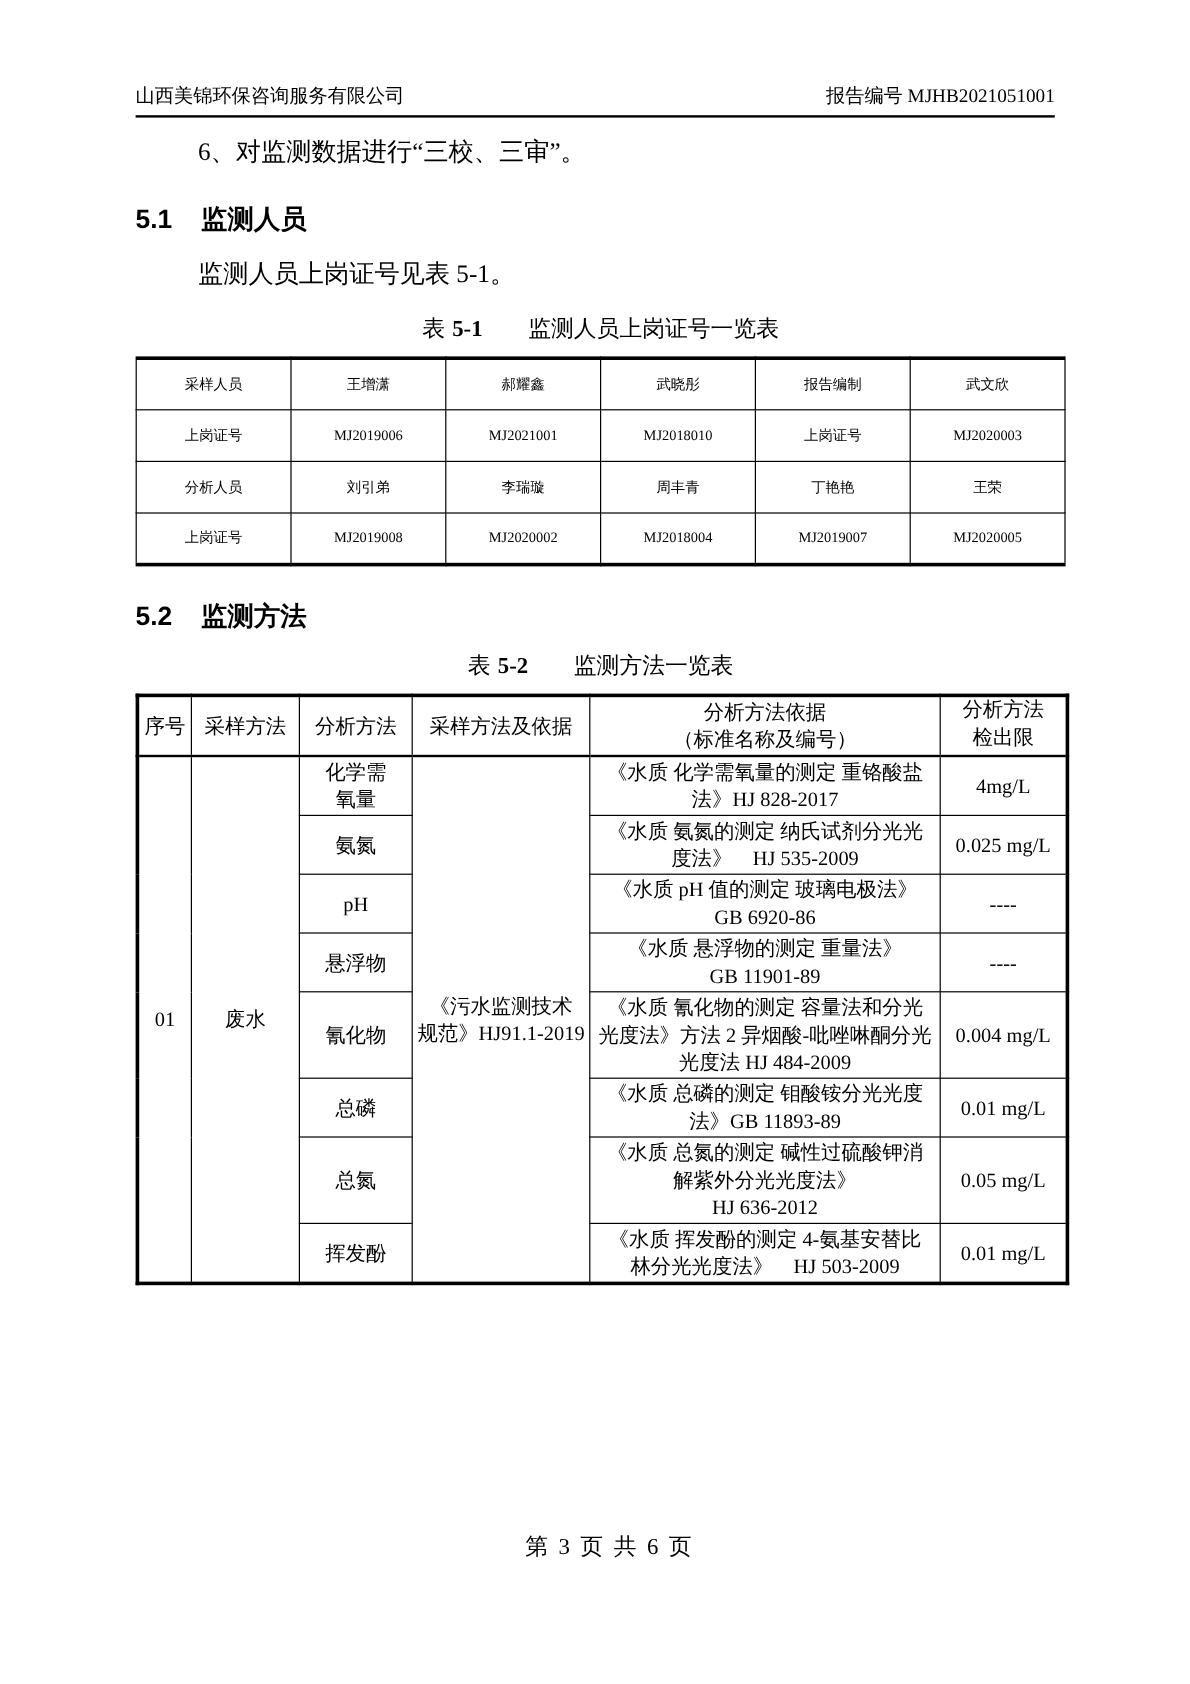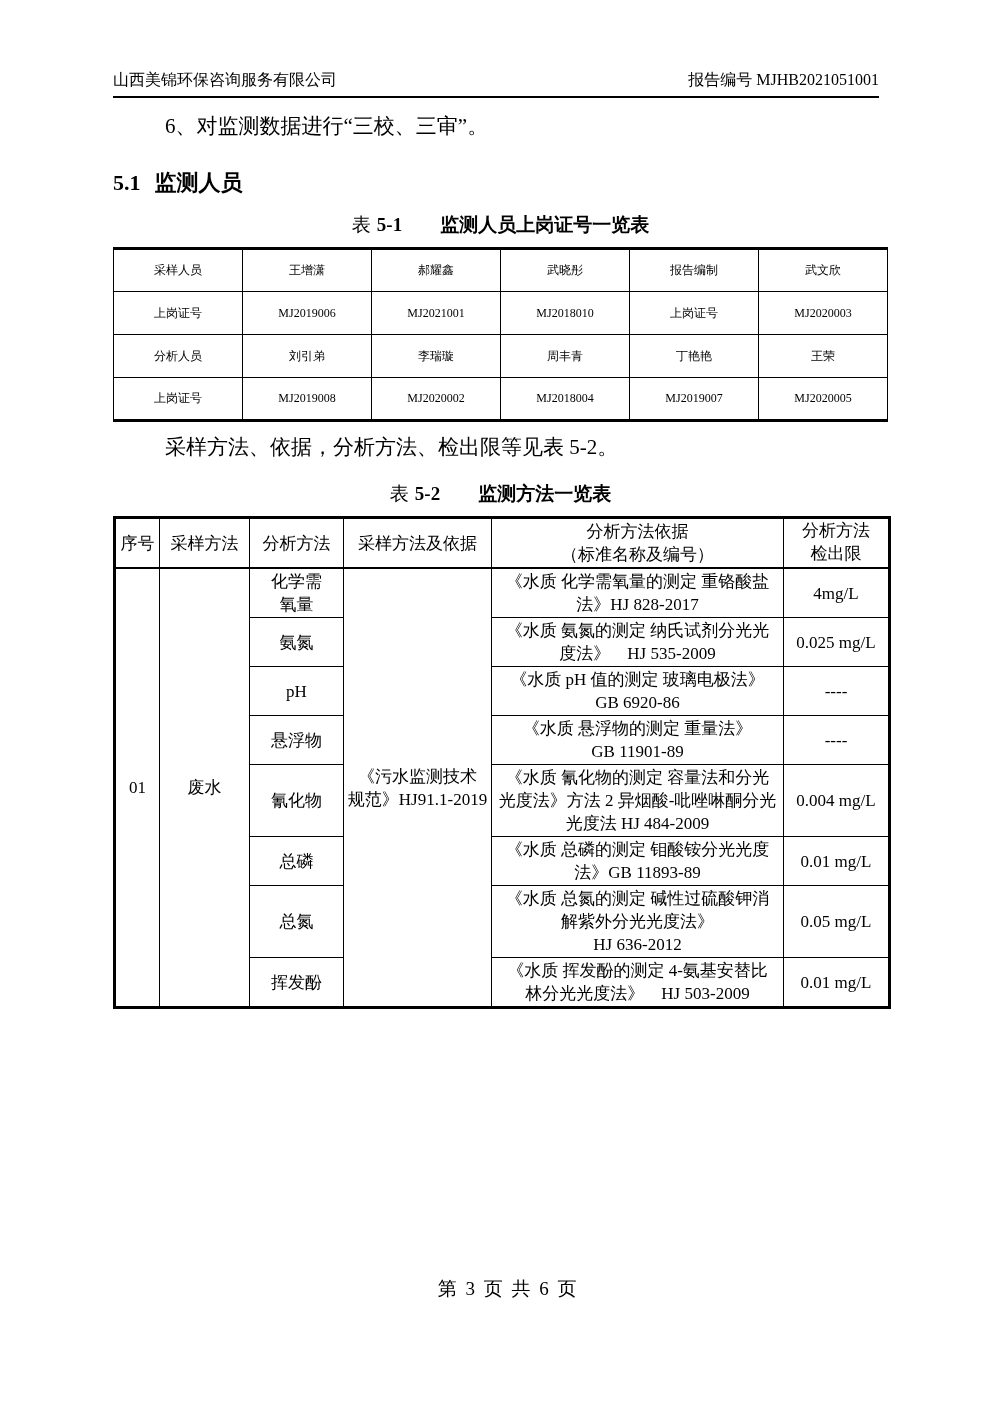--- a/index.html
+++ b/index.html
@@ -18,27 +18,27 @@
     border-bottom:2.5px solid #000;
     display:flex; justify-content:space-between; align-items:flex-end;
     font-size:16px;
   }
 
   
   .para { font-size:21px; line-height:57px; text-indent:52px; text-align:justify; width:775px; }
   .para.first { margin-top:20px; }
 
   .section-heading { font-size:22px; font-weight:bold; margin-top:8px; line-height:40px; }
-  .section-heading .num { font-family:Liberation Serif, serif; margin-right:14px; }
+  .section-heading .num { font-family:Liberation Sans, sans-serif; margin-right:24px; }
 
   .intro { font-size:21px; line-height:50px; text-indent:52px; }
 
   .table-caption { width:775px; text-align:center; font-size:19px; margin-top:8px; margin-bottom:8px; line-height:28px; }
   .table-caption .cap-num { font-weight:bold; margin-left:6px; }
-  .table-caption .cap-title { margin-left:38px;font-weight:bold; }
+  .table-caption .cap-title { margin-left:38px; }
 
   table { border-collapse:collapse; table-layout:fixed; }
   td,th { text-align:center; vertical-align:middle; font-weight:normal; padding:1px 3px; }
   .pre { white-space:pre-line; }
 
   
   .t1 { width:775px; border:1.5px solid #000; border-top:3px solid #000; border-bottom:3px solid #000; font-size:12px; }
   .t1 td { border:1.5px solid #000; width:16.66%; height:43px; }
 
   
@@ -66,20 +66,21 @@
 
   <div class="doc-header">
     <span>山西美锦环保咨询服务有限公司</span>
     <span>报告编号 MJHB2021051001</span>
   </div>
 
   <p class="para">6、对监测数据进行“三校、三审”。</p>
 
   <h2 class="section-heading"><span class="num">5.1</span><span>监测人员</span></h2>
 
+  <p class="intro">监测人员上岗证号见表 5-1。</p>
 
   <div class="table-caption"><span>表</span><span class="cap-num">5-1</span><span class="cap-title">监测人员上岗证号一览表</span></div>
 
   <table class="t1">
     <tbody>
       <tr>
         <td>采样人员</td>
         <td>王增潇</td>
         <td>郝耀鑫</td>
         <td>武晓彤</td>
@@ -106,22 +107,22 @@
         <td>上岗证号</td>
         <td>MJ2019008</td>
         <td>MJ2020002</td>
         <td>MJ2018004</td>
         <td>MJ2019007</td>
         <td>MJ2020005</td>
       </tr>
     </tbody>
   </table>
 
+  <h2 class="section-heading" style="margin-top:22px;"><span class="num">5.2</span><span>监测方法</span></h2>
 
-  <p class="intro">采样方法、依据，分析方法、检出限等见表 5-2。</p>
 
   <div class="table-caption"><span>表</span><span class="cap-num">5-2</span><span class="cap-title">监测方法一览表</span></div>
 
   <table class="t2">
     <thead>
       <tr>
         <th class="c-serial">序号</th>
         <th class="c-cat">采样方法</th>
         <th class="c-item">分析方法</th>
         <th class="c-samp">采样方法及依据</th>

